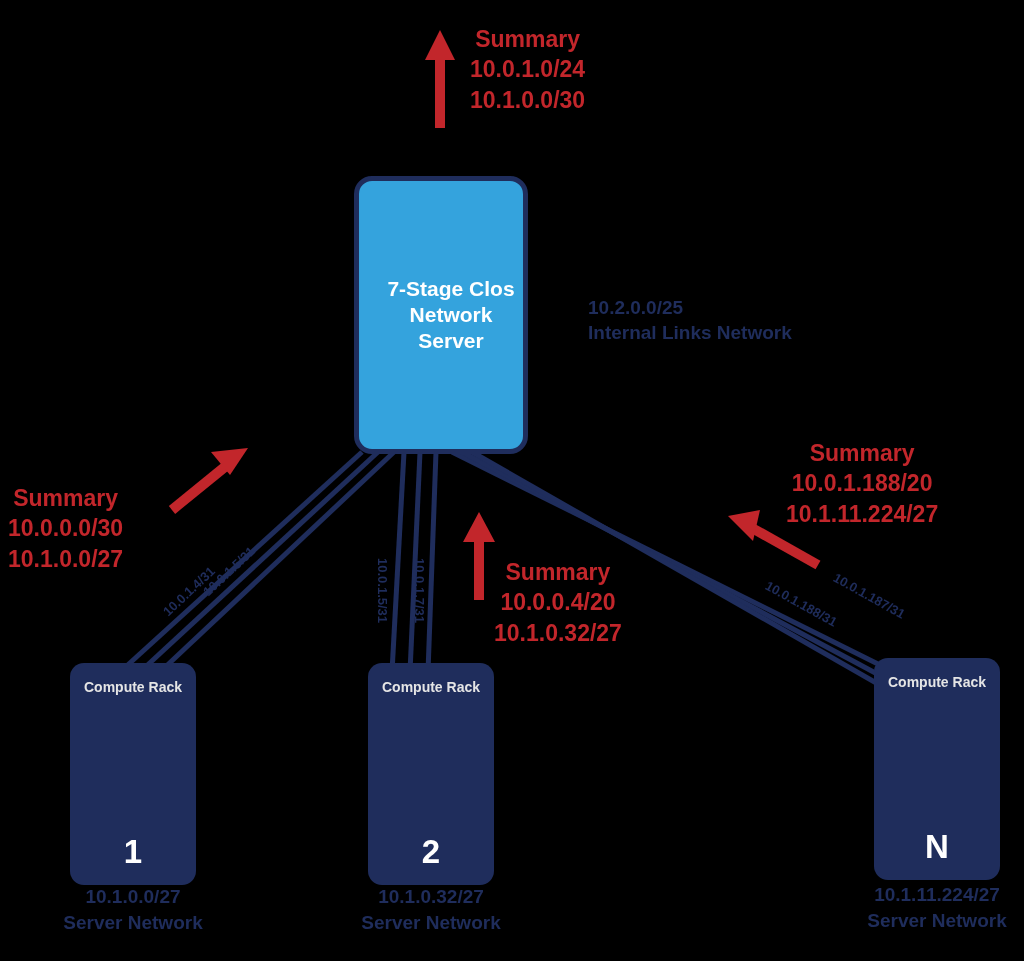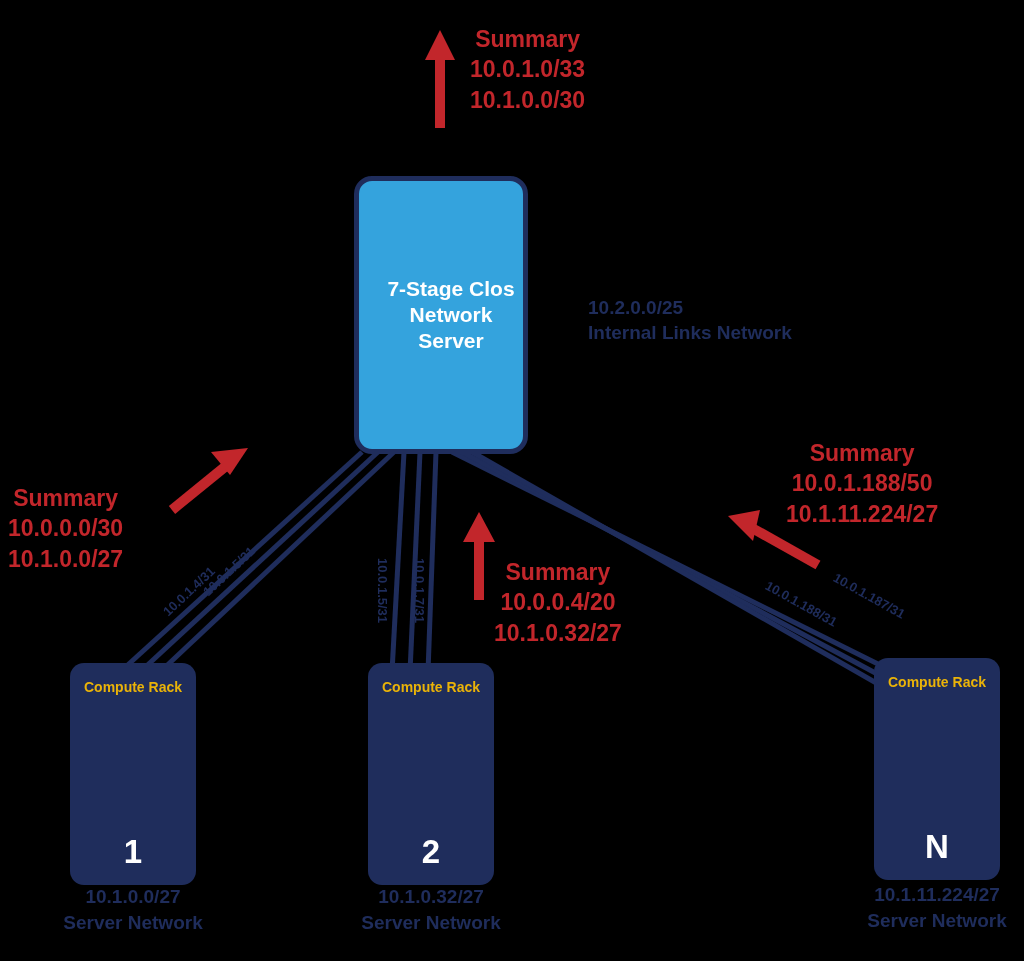--- a/index.html
+++ b/index.html
@@ -45,21 +45,21 @@
     box-sizing: border-box;
     background: #1f2d5c;
     border-radius: 14px;
     z-index: 4;
   }
   .rack-title {
     position: absolute;
     left: 0; right: 0;
     top: 16px;
     text-align: center;
-    color: #eab308;
+    color: #e5e5e5;
     font-weight: bold;
     font-size: 14px;
   }
   .rack-index {
     position: absolute;
     left: 0; right: 0;
     bottom: 14px;
     text-align: center;
     color: #ffffff;
     font-weight: bold;
@@ -159,39 +159,39 @@
     </div>
   </div>
 
   <div class="net-label" style="left:540px; top:296px;margin-left:48px;">
     <span>10.2.0.0/25</span><br>
     <span>Internal Links Network</span>
   </div>
 
   <div class="summary" style="left:470px; top:24px;">
     <span class="s-title">Summary</span>
-    <span class="s-title">10.0.1.0/33</span>
+    <span class="s-title">10.0.1.0/24</span>
     <span class="s-title">10.1.0.0/30</span>
   </div>
 
   <div class="summary" style="left:8px; top:483px;">
     <span class="s-title">Summary</span>
     <span class="s-title">10.0.0.0/30</span>
     <span class="s-title">10.1.0.0/27</span>
   </div>
 
   <div class="summary" style="left:494px; top:557px;">
     <span class="s-title">Summary</span>
     <span class="s-title">10.0.0.4/20</span>
     <span class="s-title">10.1.0.32/27</span>
   </div>
 
   <div class="summary" style="left:786px; top:438px;">
     <span class="s-title">Summary</span>
-    <span class="s-title">10.0.1.188/50</span>
+    <span class="s-title">10.0.1.188/20</span>
     <span class="s-title">10.1.11.224/27</span>
   </div>
 
   <div class="rack" style="left:70px; top:663px; width:126px; height:222px;">
     <div class="rack-title">Compute Rack</div>
     <div class="rack-index">1</div>
   </div>
   <div class="rack-net" style="left:43px; top:884px; width:180px;">
     <span>10.1.0.0/27</span><br>
     <span>Server Network</span>

